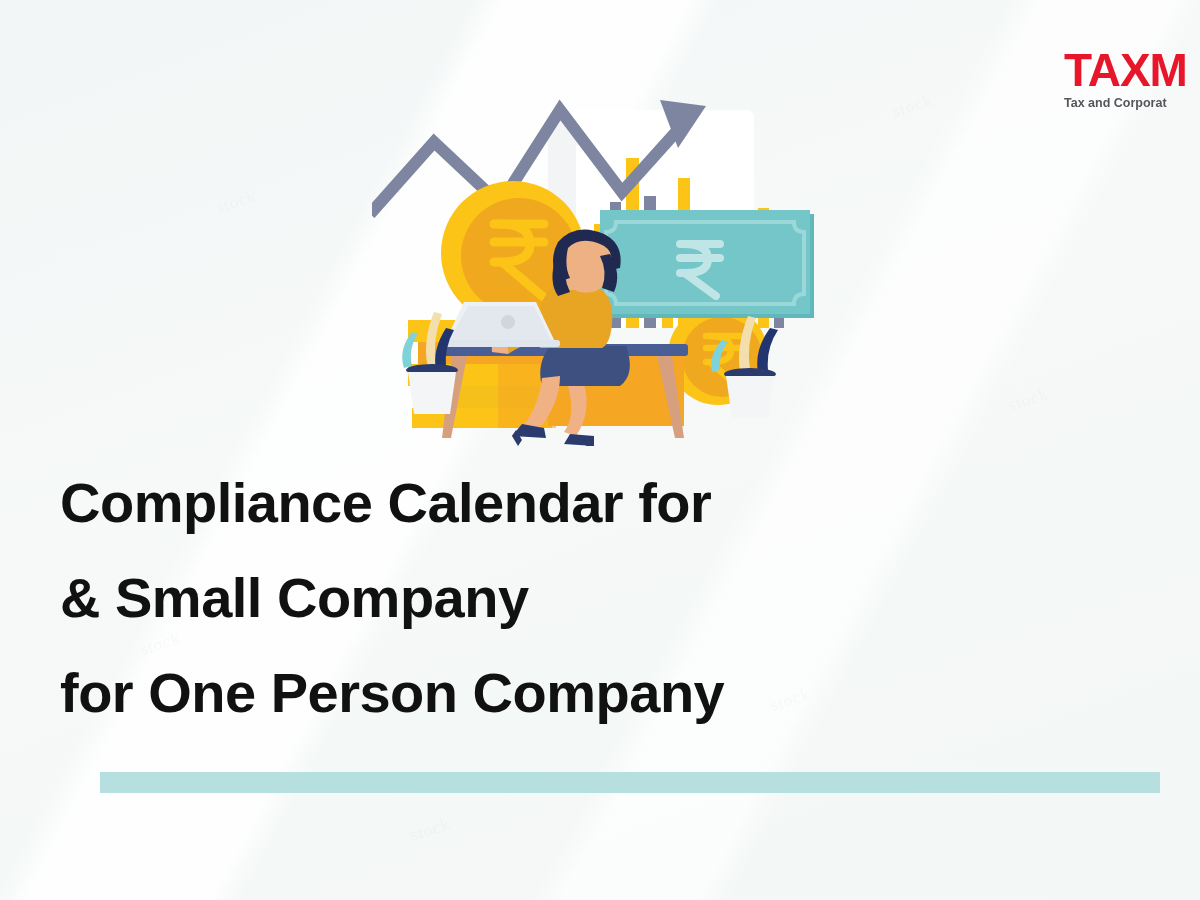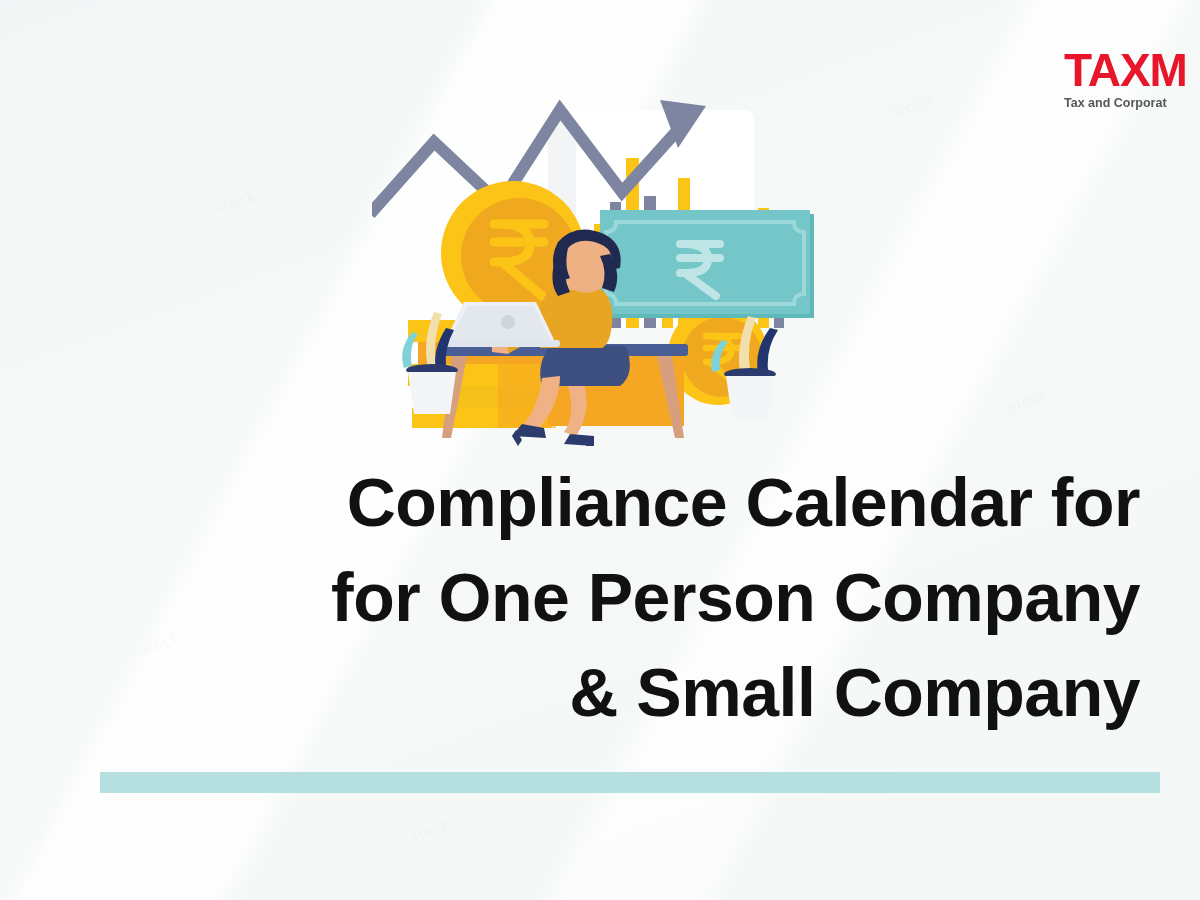--- a/index.html
+++ b/index.html
@@ -75,24 +75,24 @@
     height: 350px;
   }
   .illustration svg { display: block; }
 
   
   .headline {
     position: absolute;
     left: 60px;
     top: 455px;
     width: 1080px;
-    text-align: right;
+    text-align: left;
     font-family: "Liberation Sans", sans-serif;
     font-weight: bold;
-    font-size: 68px;
+    font-size: 56px;
     line-height: 95px;
     color: #111111;
     letter-spacing: -0.5px;
   }
   .headline .ln { display: block; }
 
   
   .divider {
     position: absolute;
     left: 100px;
@@ -245,19 +245,19 @@
         <path d="M398 232 q-16 22 -12 44 l10 -2 q-2 -22 10 -40 z" fill="#22356f"></path>
         <ellipse cx="378" cy="278" rx="26" ry="6" fill="#2c3b6d"></ellipse>
         <path d="M354 280 l48 0 l-6 42 l-36 0 z" fill="#f3f5f7"></path>
       </g>
 
     </svg>
   </div>
 
   <div class="headline">
     <span class="ln">Compliance Calendar for</span>
+    <span class="ln">&amp; Small Company</span>
     <span class="ln">for One Person Company</span>
-    <span class="ln">&amp; Small Company</span>
   </div>
 
   <div class="divider"></div>
 
 </div>
 
 </body></html>

